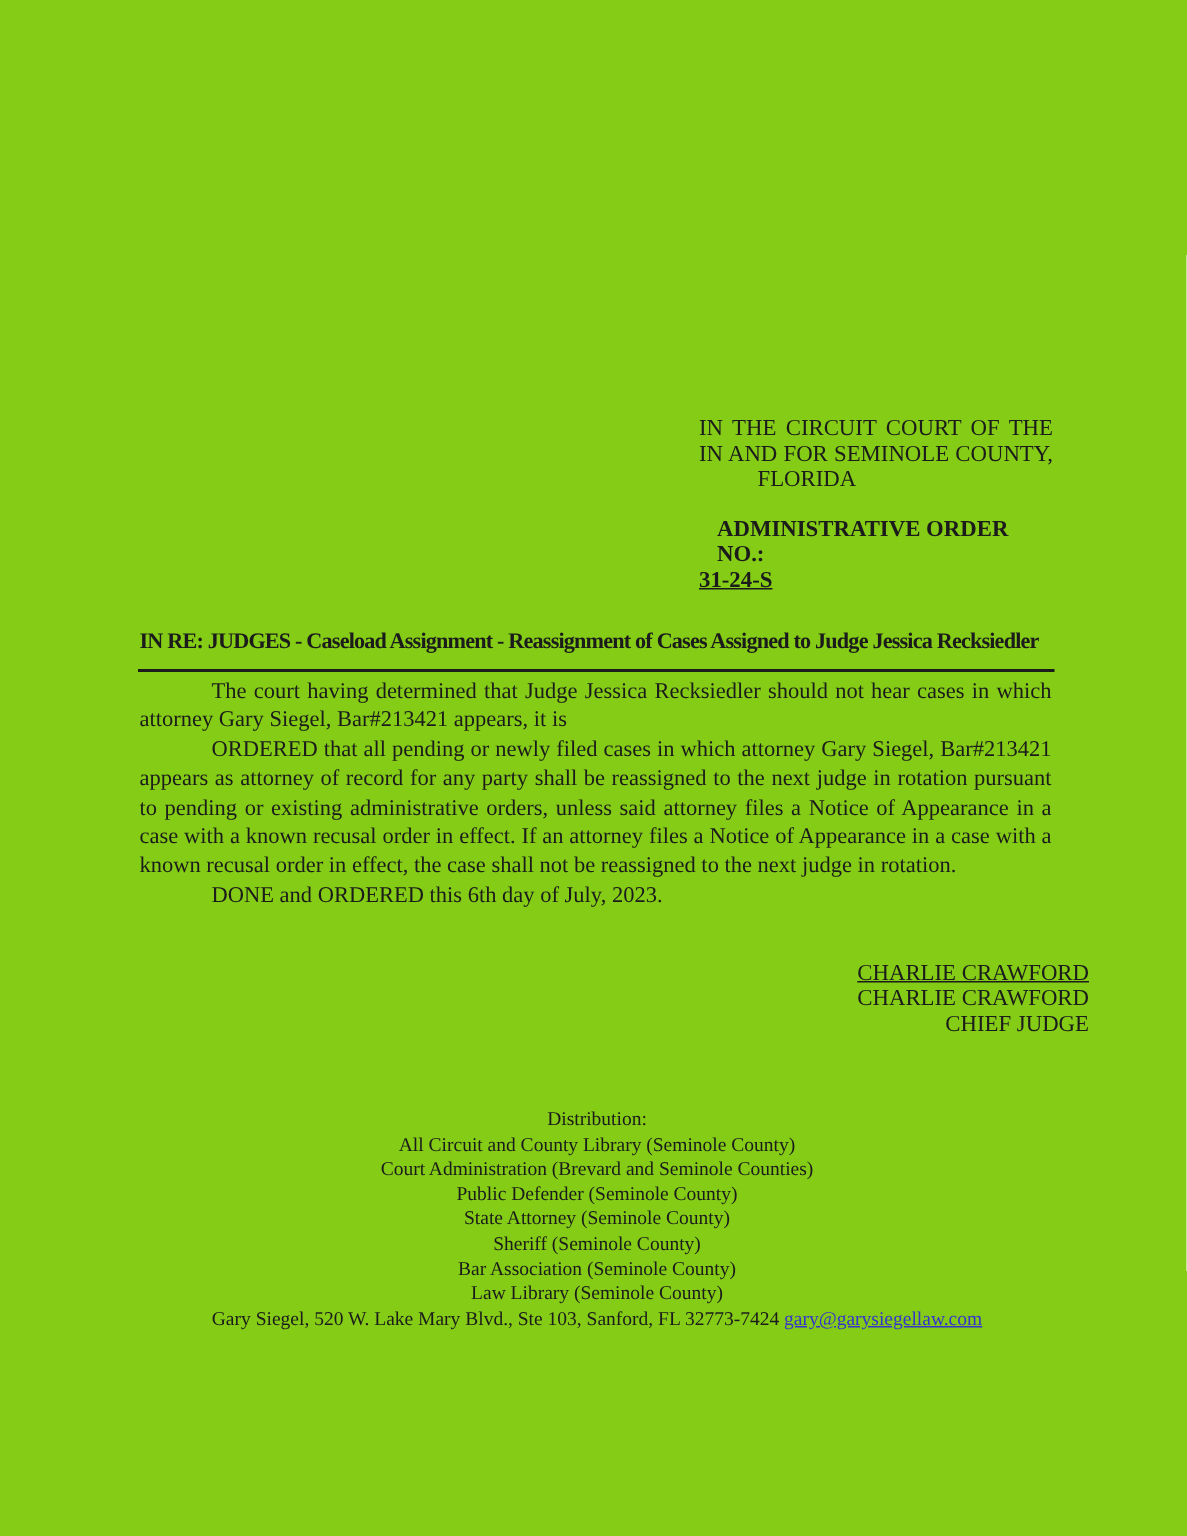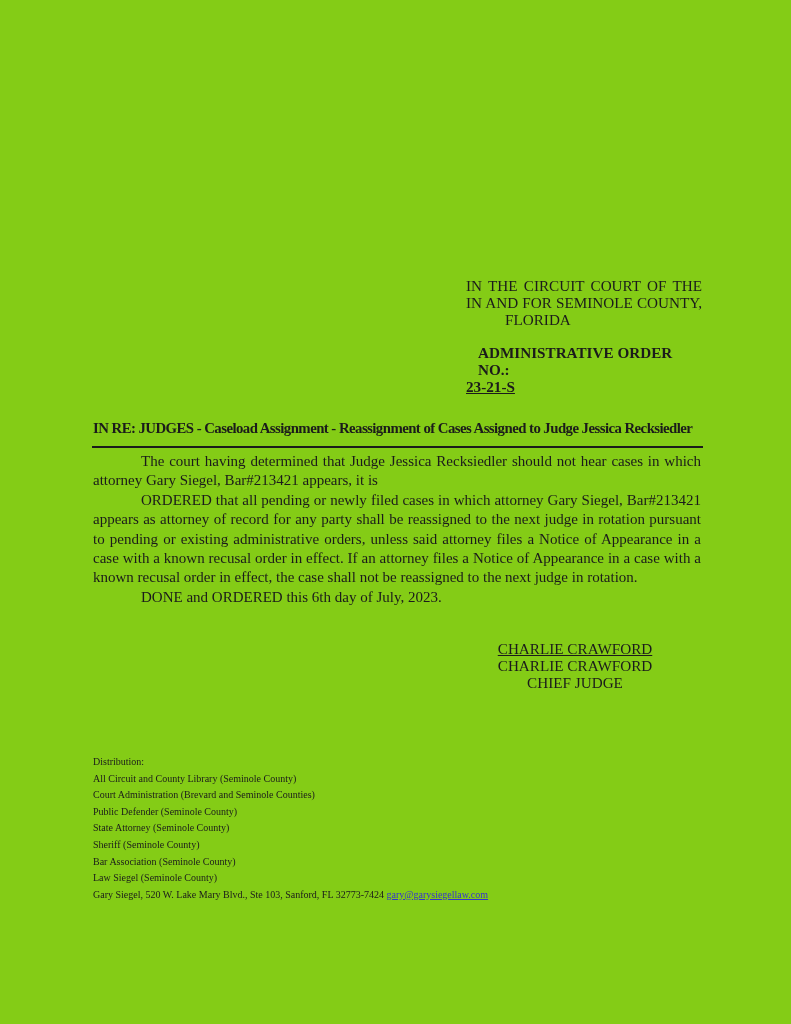--- a/index.html
+++ b/index.html
@@ -54,51 +54,52 @@
     text-align: justify;
   }
   .bodytext p { margin: 0; text-indent: 48px; }
   .bodytext p.nojust { text-align: left; }
   
   .sig {
     position: absolute;
     left: 424px;
     top: 640px;
     width: 302px;
-    text-align: center;
+    text-align: right;
     font-size: 15.2px;
     line-height: 17px;
   }
   .sig .signed { text-decoration: underline; }
   
   .dist {
     position: absolute;
     left: 93px;
-    top: 754px;
+    top: 738px;
     width: 610px;
-    font-size: 10px;
+    font-size: 13px;
     line-height: 16.6px;
+    text-align: center;
   }
   a.email {
     color: #3534cd;
     text-decoration: underline;
     cursor: pointer;
   }
 </style>
 </head>
 <body>
 
 <div class="page">
 
   <div class="court">
     <div class="court-line">IN THE CIRCUIT COURT OF THE</div>
     <div class="court-line">IN AND FOR SEMINOLE COUNTY,</div>
     <div class="court-line last">FLORIDA</div>
     <div class="order-label">ADMINISTRATIVE ORDER NO.:</div>
-    <div class="order-number">23-21-S</div>
+    <div class="order-number">31-24-S</div>
   </div>
 
   <div class="title">IN RE: JUDGES - Caseload Assignment - Reassignment of Cases Assigned to Judge Jessica Recksiedler</div>
   <div class="rule"></div>
 
   <div class="bodytext">
     <p>The court having determined that Judge Jessica Recksiedler should not hear cases in which attorney Gary Siegel, Bar#213421 appears, it is</p>
     <p>ORDERED that all pending or newly filed cases in which attorney Gary Siegel, Bar#213421 appears as attorney of record for any party shall be reassigned to the next judge in rotation pursuant to pending or existing administrative orders, unless said attorney files a Notice of Appearance in a case with a known recusal order in effect. If an attorney files a Notice of Appearance in a case with a known recusal order in effect, the case shall not be reassigned to the next judge in rotation.</p>
     <p class="nojust">DONE and ORDERED this 6th day of July, 2023.</p>
   </div>
@@ -110,19 +111,19 @@
   </div>
 
   <div class="dist">
     <div>Distribution:</div>
     <div>All Circuit and County Library (Seminole County)</div>
     <div>Court Administration (Brevard and Seminole Counties)</div>
     <div>Public Defender (Seminole County)</div>
     <div>State Attorney (Seminole County)</div>
     <div>Sheriff (Seminole County)</div>
     <div>Bar Association (Seminole County)</div>
-    <div>Law Siegel (Seminole County)</div>
+    <div>Law Library (Seminole County)</div>
     <div>
       <span>Gary Siegel, 520 W. Lake Mary Blvd., Ste 103, Sanford, FL 32773-7424 </span><a class="email">gary@garysiegellaw.com</a>
     </div>
   </div>
 
 </div>
 
 </body></html>

